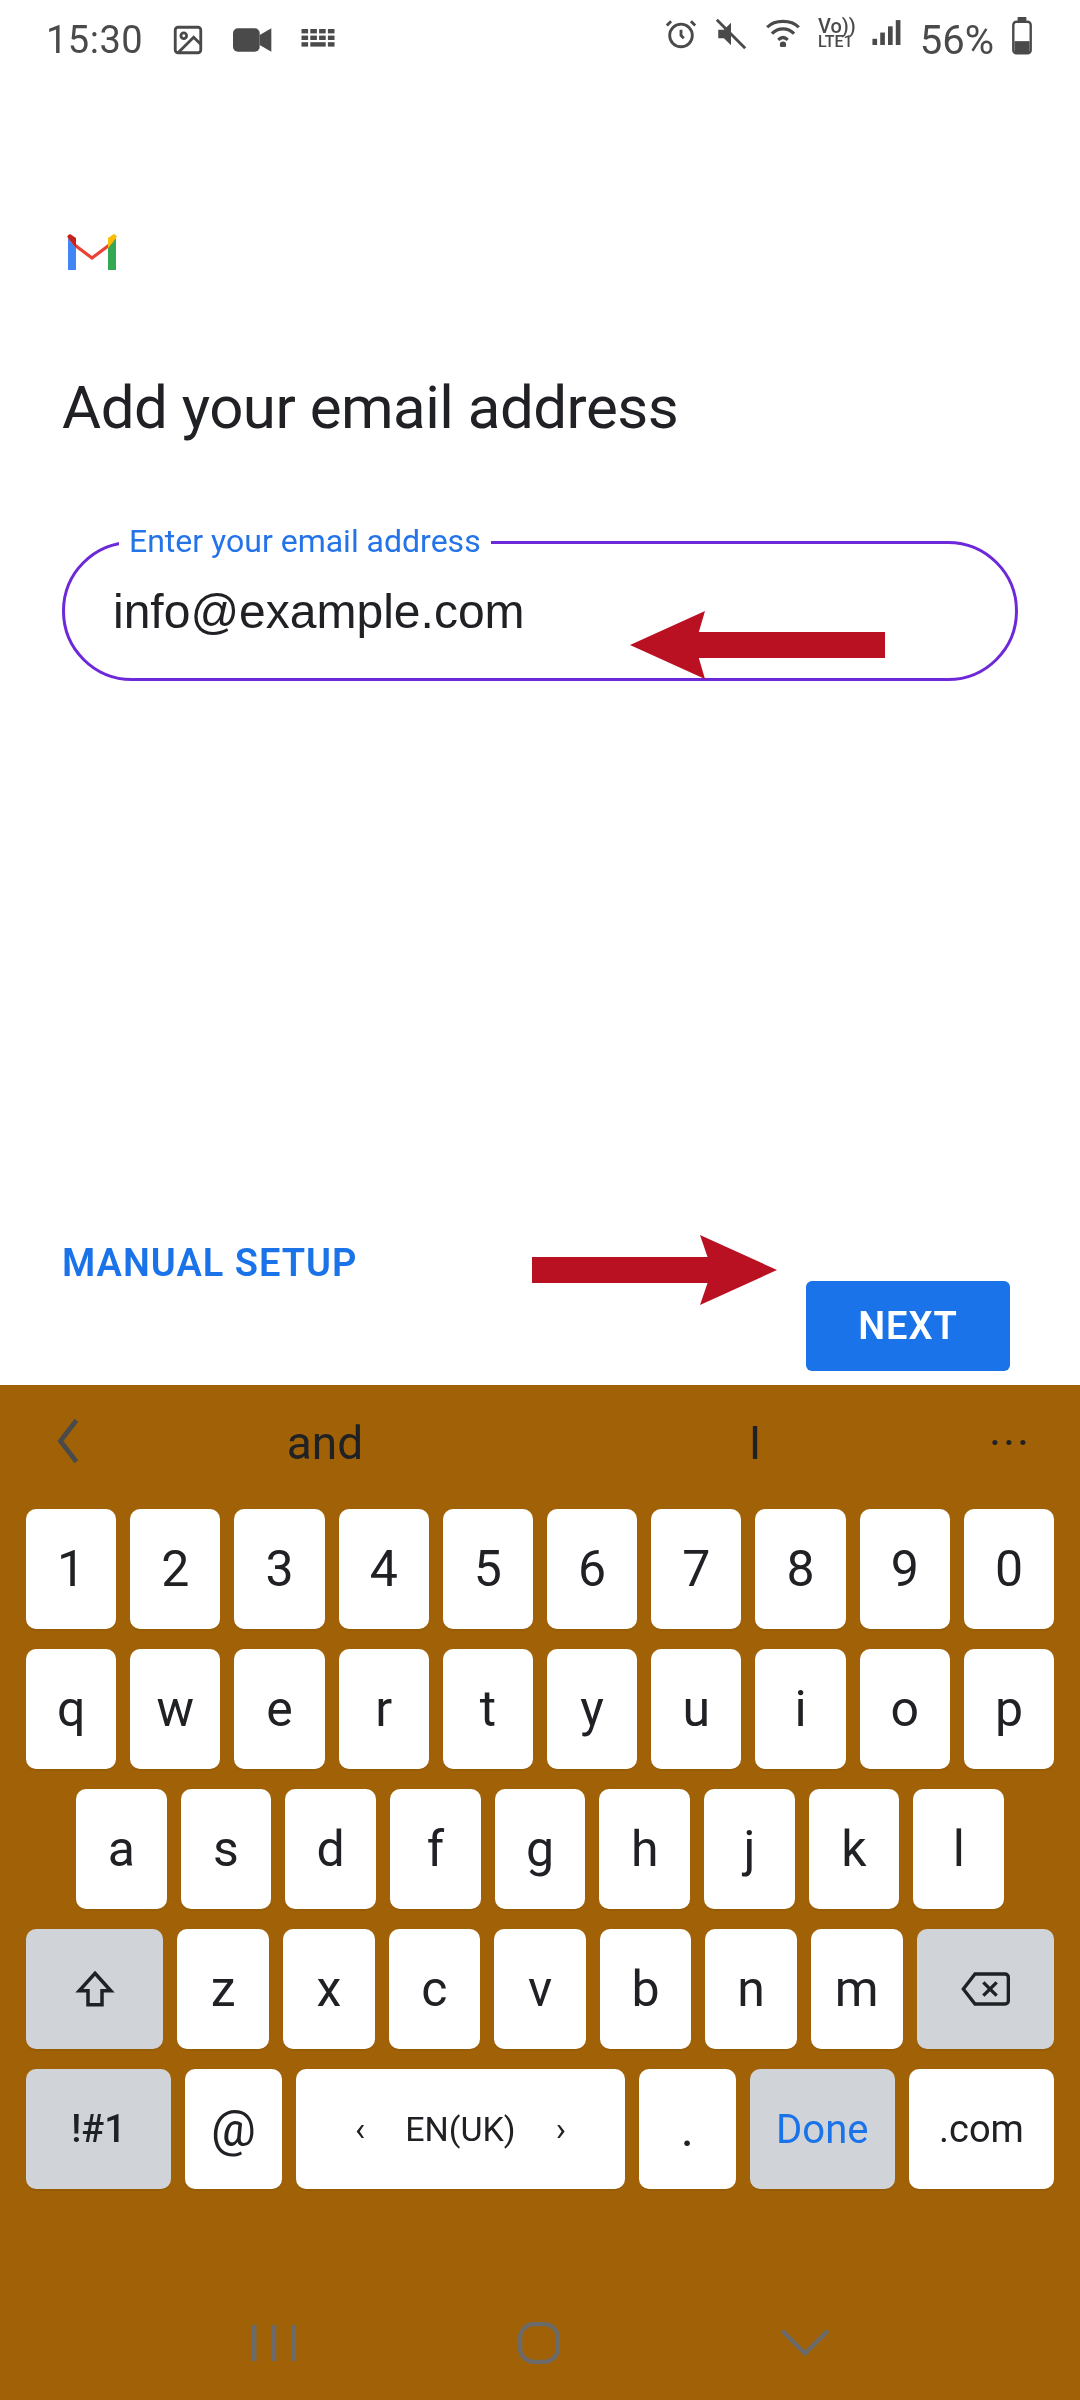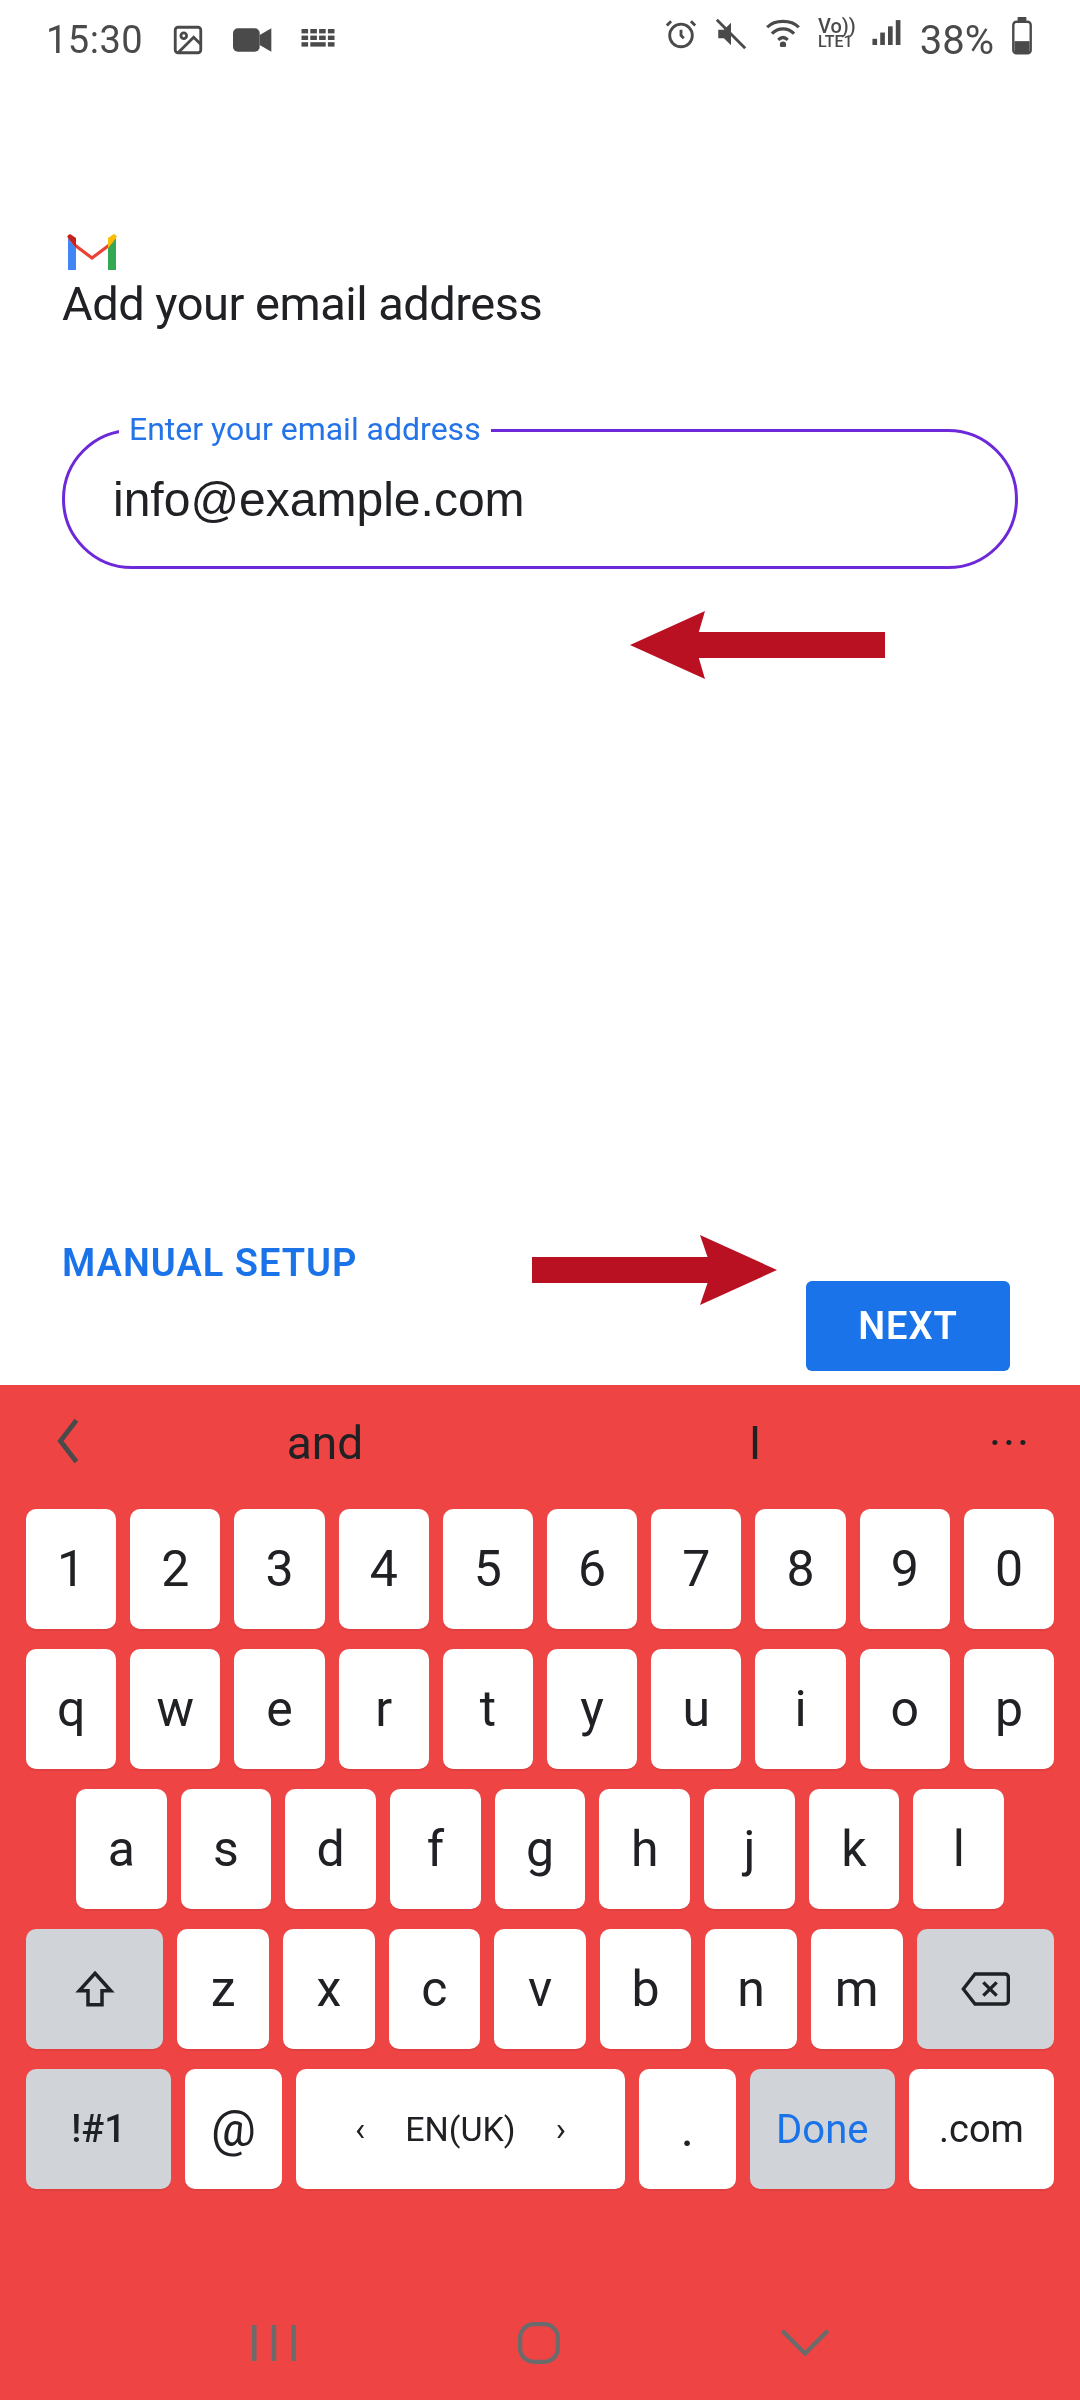--- a/index.html
+++ b/index.html
@@ -32,21 +32,22 @@
     .sb-txt { font-size: 30px; font-weight: 500; }
     .sb-pct { font-size: 40px; }
 
     
     .content {
       position: relative;
       padding: 150px 62px 0 62px;
     }
     .gmail-logo svg { display: block; }
     .page-title {
-      font-size: 47px;
+      margin-top: 96px;
+      font-size: 60px;
       font-weight: 400;
       color: #202124;
       letter-spacing: -0.5px;
     }
 
     .email-field {
       position: relative;
       margin-top: 98px;
       height: 140px;
       border: 3px solid #6d28d9;
@@ -111,21 +112,21 @@
       margin-top: 40px;
     }
 
     
     .keyboard {
       position: absolute;
       left: 0;
       right: 0;
       top: 1385px;
       bottom: 0;
-      background: #ef4444;
+      background: #a16207;
       display: flex;
       flex-direction: column;
       padding-bottom: 34px;
     }
 
     .sugg-bar {
       height: 116px;
       display: flex;
       align-items: center;
       padding: 0 30px;
@@ -241,21 +242,21 @@
         <span style="display:block;font-size:16px">LTE1</span>
       </span>
       <span class="sb-icon">
         <svg width="32" height="28" viewBox="0 0 20 18" fill="#4a4a4a">
             <rect x="0" y="14" width="3" height="4"></rect>
             <rect x="5" y="10" width="3" height="8"></rect>
             <rect x="10" y="6" width="3" height="12"></rect>
             <rect x="15" y="2" width="3" height="16"></rect>
           </svg>
       </span>
-      <span class="sb-pct">38%</span>
+      <span class="sb-pct">56%</span>
       <span class="sb-icon">
         <svg width="24" height="38" viewBox="0 0 14 24" fill="none" stroke="#4a4a4a" stroke-width="1.5">
             <rect x="1.5" y="3" width="11" height="20" rx="2"></rect>
             <rect x="5" y="0.5" width="4" height="2.5" fill="#4a4a4a"></rect>
             <rect x="3" y="16" width="8" height="6" fill="#4a4a4a"></rect>
           </svg>
       </span>
     </div>
   </div>
 

